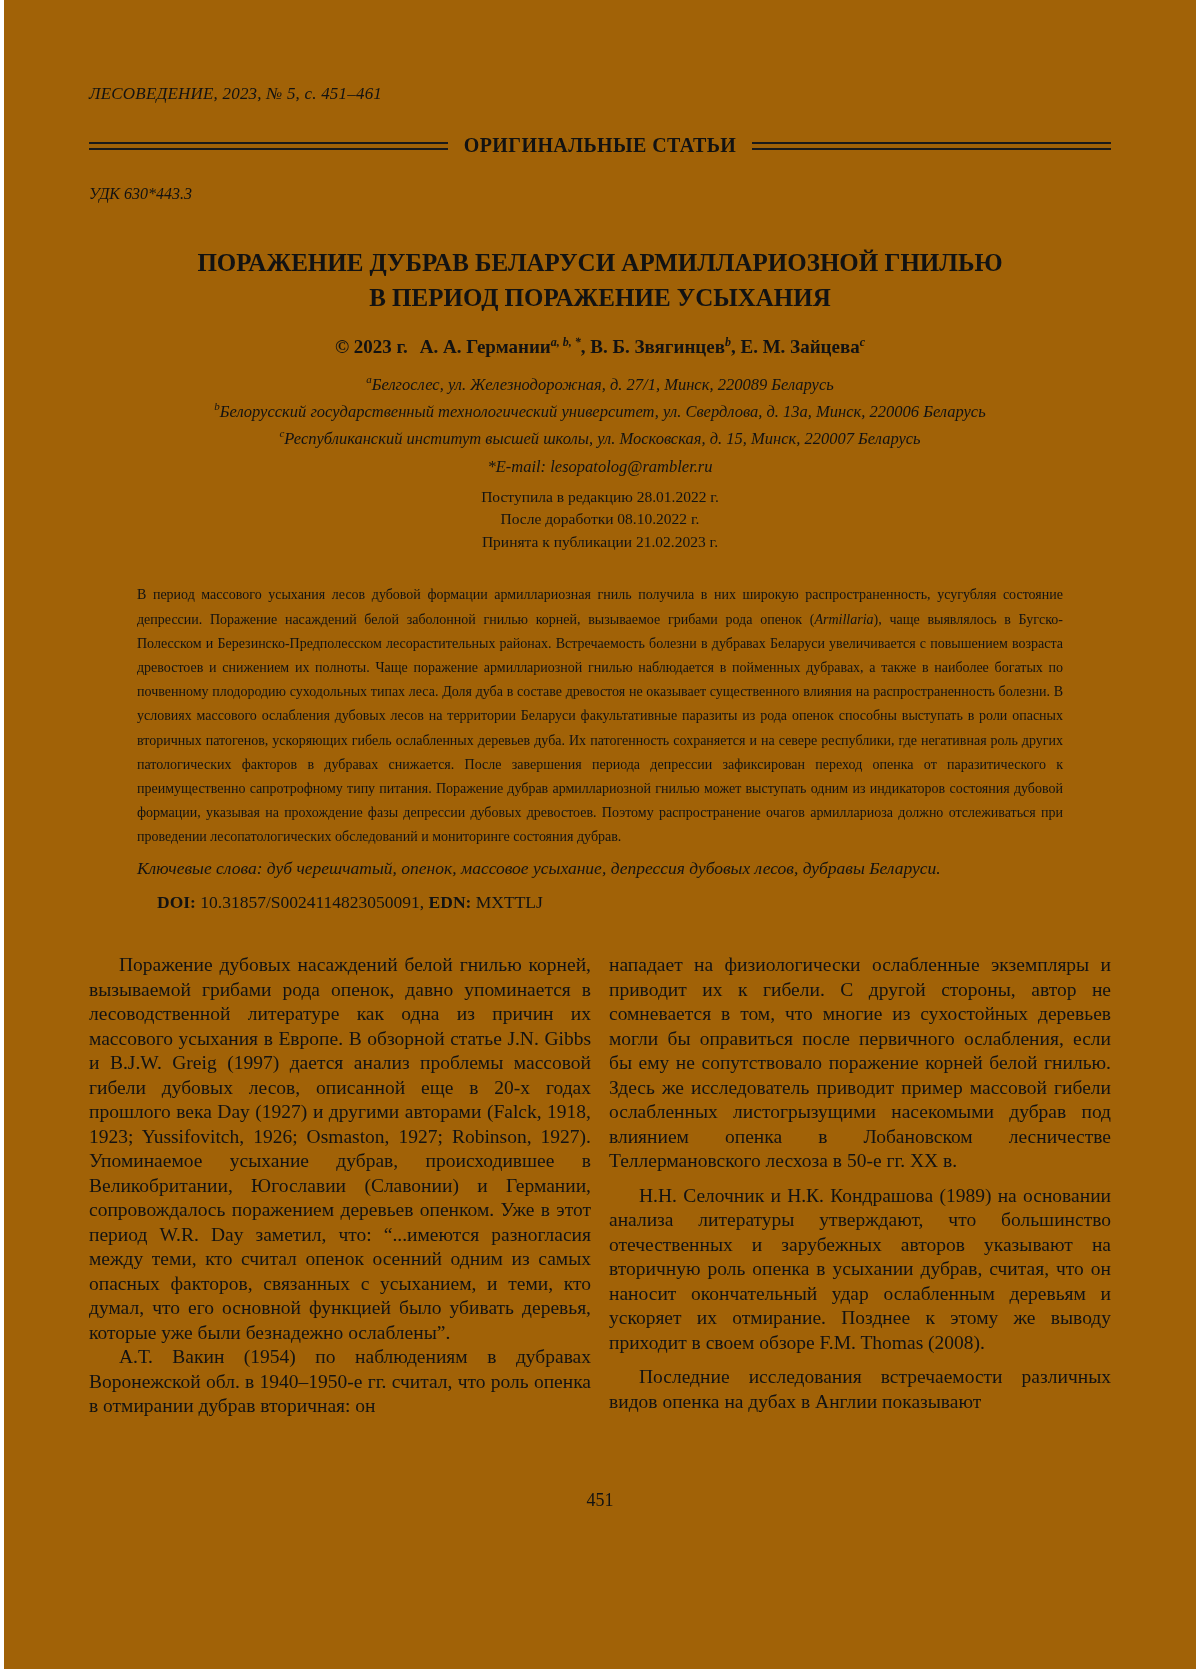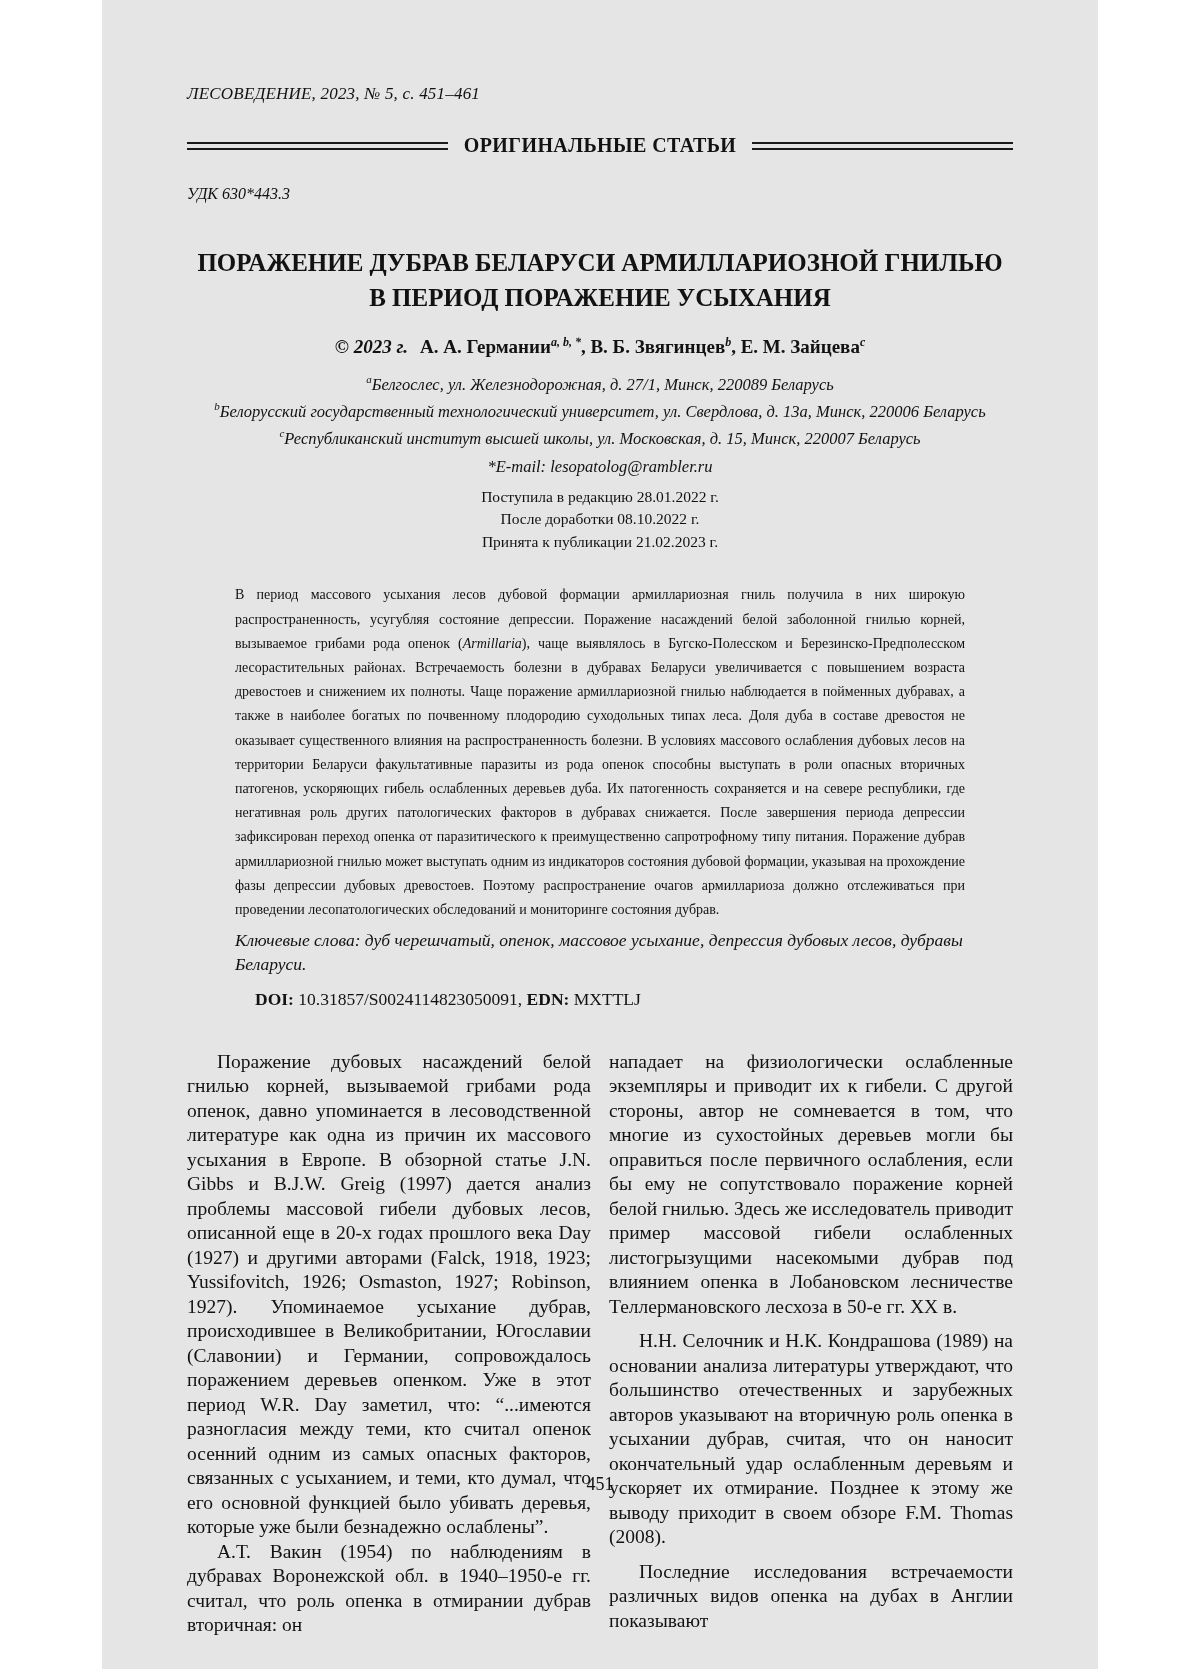--- a/index.html
+++ b/index.html
@@ -1,50 +1,50 @@
 <!DOCTYPE html>
 <html lang="ru"><head>
 <meta charset="utf-8">
 <style>
   * { margin:0; padding:0; box-sizing:border-box; }
   html, body { background:#ffffff; }
   body { font-family:"Liberation Serif", "DejaVu Serif", serif; color:#121212; }
   .page {
     position:relative;
-    width:996px; height:1669px;
+    width:1192px; height:1669px;
     margin:0 auto;
-    background:#e5e5e5;
+    background:#a16207;
     padding:84px 85px 11px 85px;
     overflow:hidden;
   }
   .journal-line { font-style:italic; font-size:17px; letter-spacing:0.2px; }
   .banner { display:flex; align-items:center; margin-top:30px; }
   .banner-rule { flex:1 1 auto; height:8px; border-top:2px solid #1a1a1a; border-bottom:2px solid #1a1a1a; }
   .banner-text { font-weight:bold; font-size:20px; padding:0 16px; white-space:nowrap; letter-spacing:0.4px; }
   .udc { font-style:italic; font-size:16px; margin-top:28px; }
   .title { text-align:center; font-weight:bold; font-size:25px; line-height:1.4; margin-top:42px; }
   .authors { text-align:center; font-weight:bold; font-size:19px; margin-top:20px; }
-  .authors .copyright { margin-right:12px;font-style:italic; }
+  .authors .copyright { margin-right:12px; }
   .authors sup { font-style:italic; font-size:12px; }
   .affs { text-align:center; font-style:italic; font-size:16.5px; line-height:1.6; margin-top:13px; }
   .affs sup { font-size:11px; }
   .email-line { text-align:center; font-style:italic; font-size:16.5px; margin-top:5px; }
   .dates { text-align:center; font-size:15.5px; line-height:1.45; margin-top:9px; }
   .abstract-block { margin:30px 48px 0 48px; }
   .abstract { font-size:14px; line-height:24.2px; text-align:justify; }
   .abstract .it { font-style:italic; }
   .keywords { font-style:italic; font-size:17.5px; margin-top:7px; line-height:1.35; }
   .doi-line { font-size:17.5px; margin-top:12px;margin-left:20px; }
   .doi-line b { font-weight:bold; }
   .columns { display:flex; gap:18px; margin-top:40px; }
   .col { flex:1 1 0; font-size:19.5px; line-height:24.5px; text-align:justify; }
   .col p { text-indent:30px; }
   .col p.no-indent { text-indent:0; }
   .col-right p + p { margin-top:10px; }
-  .page-number { position:absolute; left:0; right:0; bottom:174px; text-align:center; font-size:18px; }
+  .page-number { position:absolute; left:0; right:0; bottom:158px; text-align:center; font-size:18px; }
 </style>
 </head>
 <body>
 
 <div class="page">
 
   <div class="journal-line">ЛЕСОВЕДЕНИЕ, 2023, № 5, с. 451–461</div>
 
   <div class="banner">
     <div class="banner-rule"></div>

